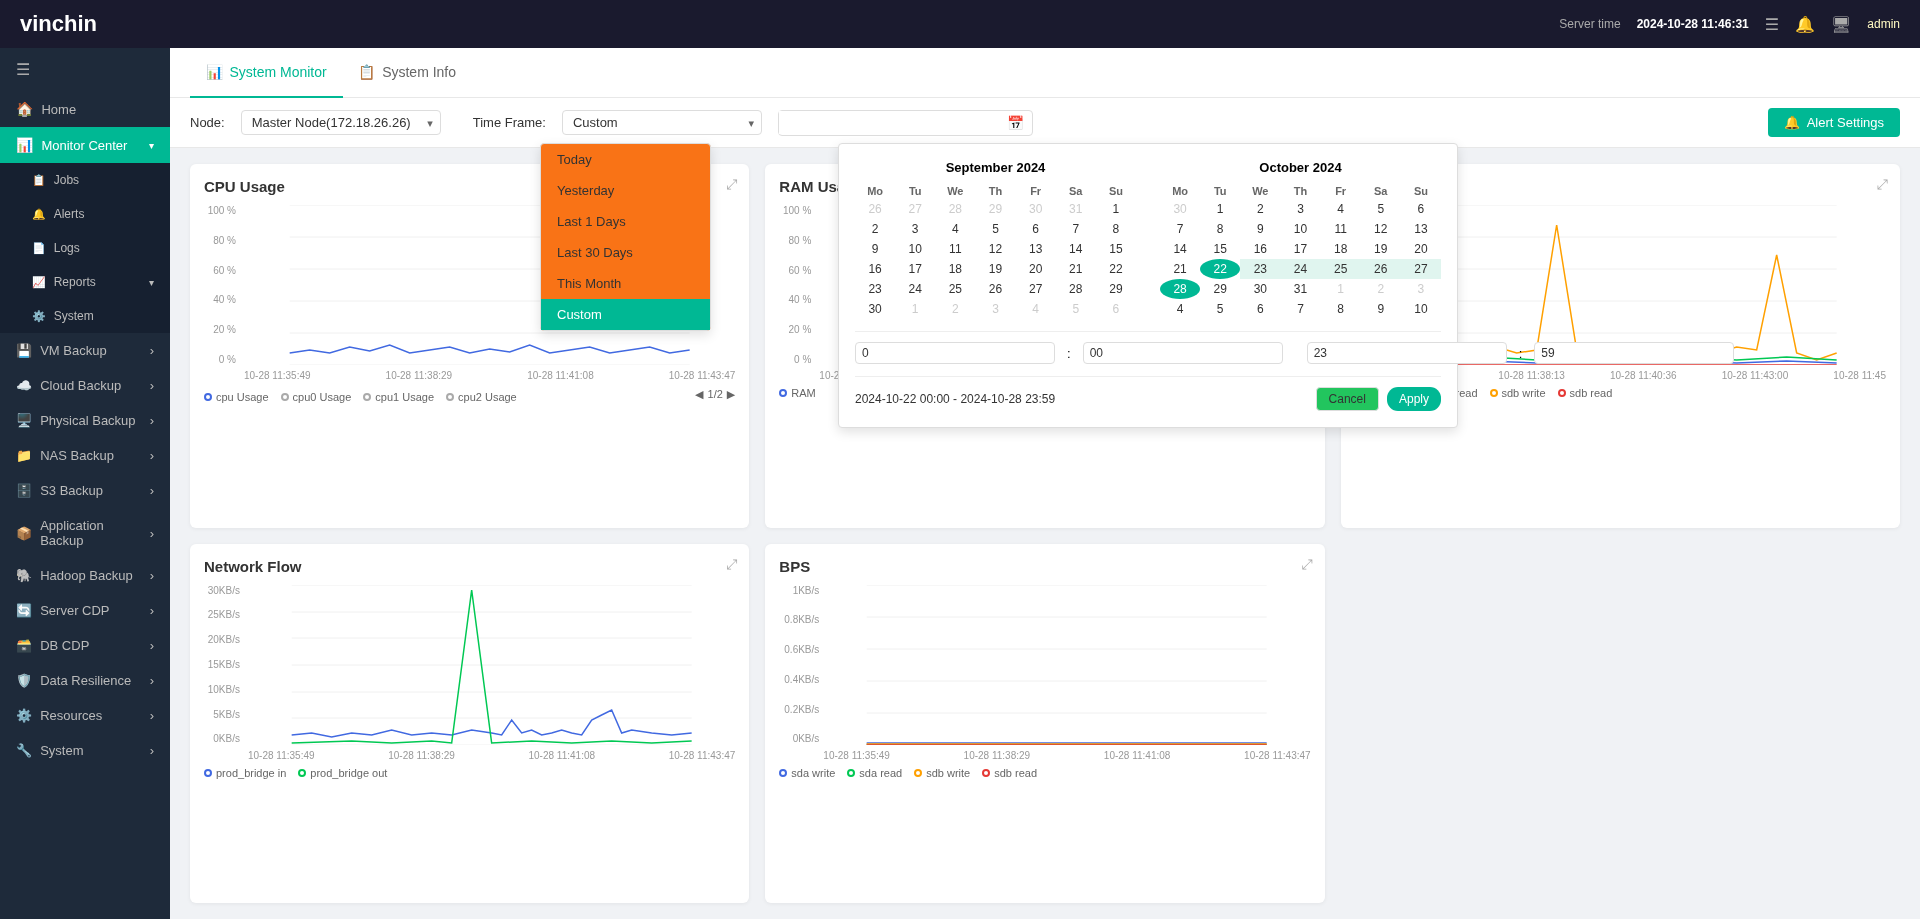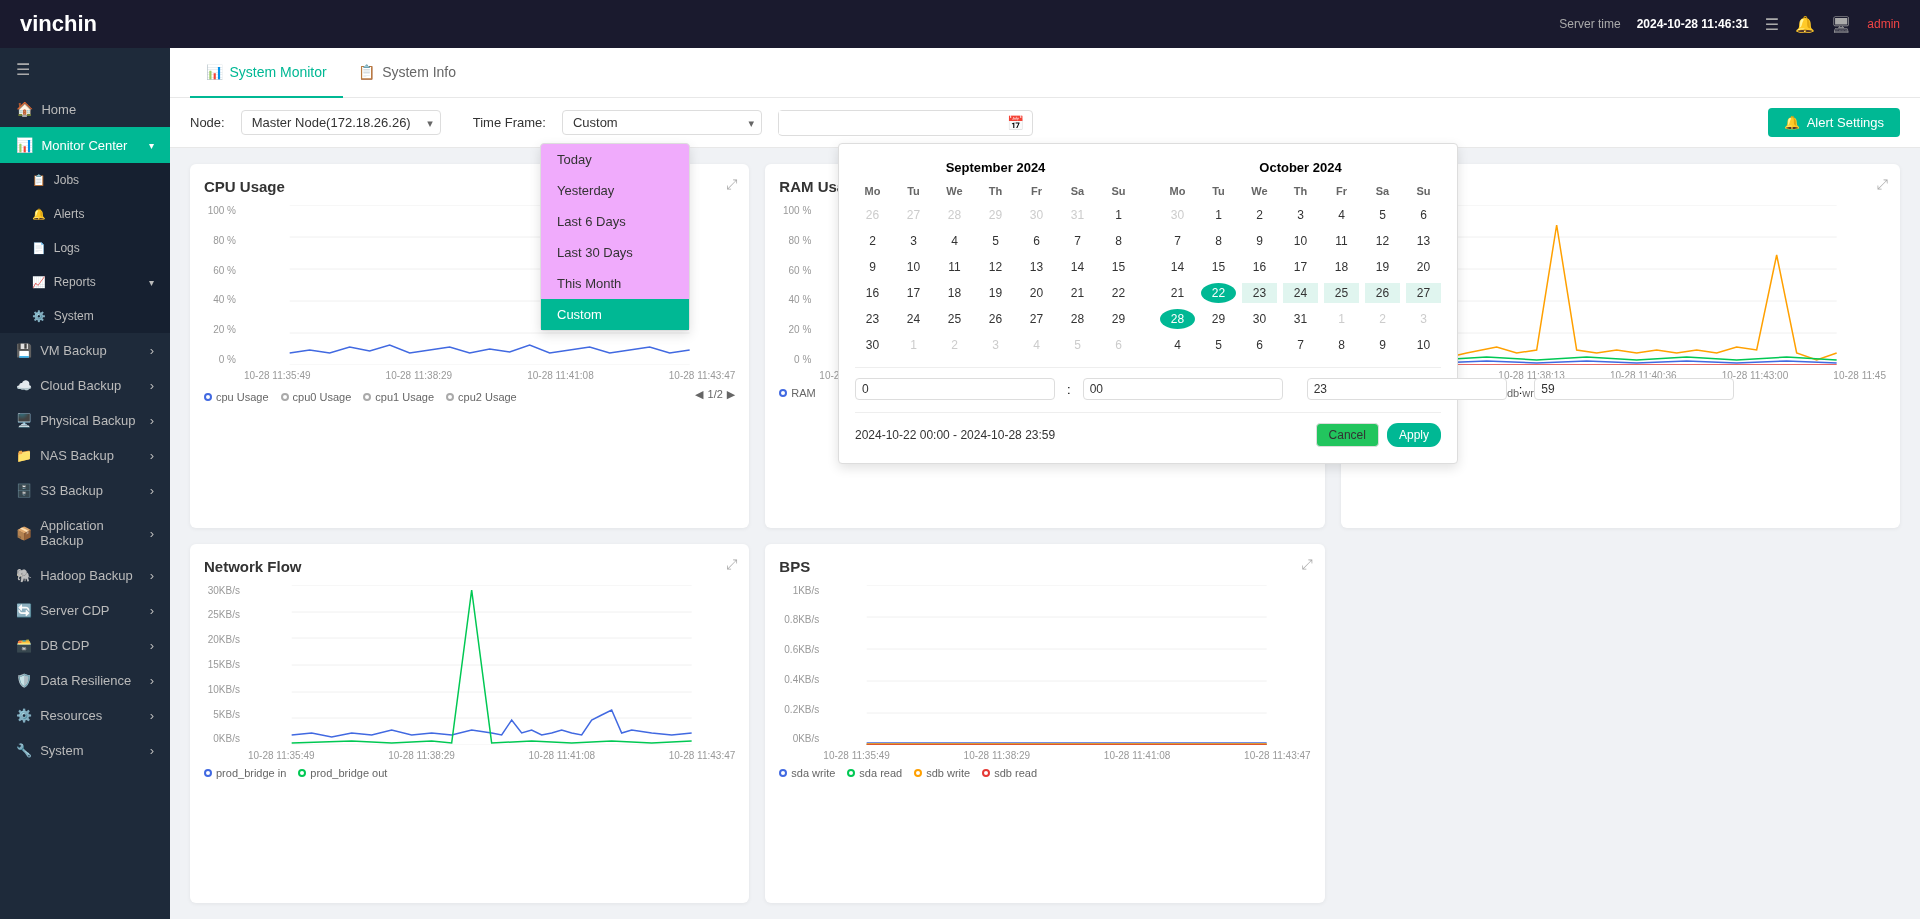--- a/index.html
+++ b/index.html
@@ -4,21 +4,21 @@
   <style>
     * { box-sizing: border-box; margin: 0; padding: 0; }
     body { font-family: -apple-system, BlinkMacSystemFont, 'Segoe UI', sans-serif; font-size: 13px; background: #f0f2f5; display: flex; flex-direction: column; height: 100vh; overflow: hidden; }
 
     
     .topbar { background: #1a1a2e; color: #ccc; display: flex; align-items: center; justify-content: space-between; padding: 0 20px; height: 48px; flex-shrink: 0; }
     .topbar-logo { color: #00c9a7; font-size: 22px; font-weight: 700; }
     .topbar-logo span { color: #fff; }
     .topbar-right { display: flex; align-items: center; gap: 16px; font-size: 12px; color: #aaa; }
     .topbar-icon { color: #aaa; cursor: pointer; font-size: 16px; }
-    .topbar-user { color: #ef4444; cursor: pointer; }
+    .topbar-user { color: #fef9c3; cursor: pointer; }
 
     
     .layout { display: flex; flex: 1; overflow: hidden; }
 
     
     .sidebar { width: 170px; background: #1e2a3a; color: #ccc; display: flex; flex-direction: column; overflow-y: auto; flex-shrink: 0; }
     .sidebar-hamburger { padding: 12px 16px; cursor: pointer; color: #aaa; font-size: 16px; }
     .sidebar-item { padding: 10px 16px; cursor: pointer; display: flex; align-items: center; gap: 8px; font-size: 13px; color: #bbb; transition: background 0.2s; }
     .sidebar-item.active { background: #00b894; color: #fff; }
     .sidebar-item .icon { font-size: 14px; }
@@ -37,30 +37,30 @@
     .toolbar label { font-size: 13px; color: #333; }
     .toolbar select { border: 1px solid #ddd; border-radius: 4px; padding: 4px 28px 4px 10px; font-size: 13px; color: #333; background: #fff; appearance: none; cursor: pointer; min-width: 200px; }
     .select-wrap { position: relative; display: inline-block; }
     .select-wrap::after { content: '▾'; position: absolute; right: 8px; top: 50%; transform: translateY(-50%); pointer-events: none; color: #666; font-size: 11px; }
     .date-input-wrap { position: relative; display: inline-flex; align-items: center; border: 1px solid #ddd; border-radius: 4px; background: #fff; }
     .date-input-wrap input { border: none; outline: none; padding: 4px 10px; font-size: 13px; width: 220px; }
     .date-input-wrap .cal-icon { padding: 4px 8px; color: #999; font-size: 14px; }
     .alert-btn { margin-left: auto; background: #00b894; color: #fff; border: none; border-radius: 4px; padding: 7px 16px; cursor: pointer; font-size: 13px; display: flex; align-items: center; gap: 6px; }
 
     
-    .dropdown-popup { position: absolute; top: 45px; left: 370px; background: #f0abfc; border: 1px solid #ddd; border-radius: 4px; box-shadow: 0 4px 12px rgba(0,0,0,0.12); z-index: 100; width: 150px; }
+    .dropdown-popup { position: absolute; top: 45px; left: 370px; background: #f97316; border: 1px solid #ddd; border-radius: 4px; box-shadow: 0 4px 12px rgba(0,0,0,0.12); z-index: 100; width: 171px; }
     .dropdown-popup .dp-item { padding: 8px 16px; cursor: pointer; font-size: 13px; color: #333; }
     .dropdown-popup .dp-item.dp-active { background: #00b894; color: #fff; }
 
     
     .calendar-popup { position: absolute; top: 45px; left: 510px; background: #fff; border: 1px solid #ddd; border-radius: 4px; box-shadow: 0 4px 12px rgba(0,0,0,0.12); z-index: 100; padding: 16px; width: 620px; }
     .cal-months { display: flex; gap: 24px; }
     .cal-month { flex: 1; }
     .cal-month-title { text-align: center; font-weight: 600; margin-bottom: 8px; font-size: 13px; }
-    .cal-grid { display: grid; grid-template-columns: repeat(7, 1fr); gap: 6px; text-align: center; }
+    .cal-grid { display: grid; grid-template-columns: repeat(7, 1fr); gap: 0; text-align: center; }
     .cal-grid .day-header { font-size: 11px; color: #666; padding: 2px 0; font-weight: 600; }
     .cal-grid .day { font-size: 12px; padding: 3px 2px; cursor: pointer; border-radius: 3px; color: #333; }
     .cal-grid .day.other-month { color: #ccc; }
     .cal-grid .day.selected { background: #00b894; color: #fff; border-radius: 50%; }
     .cal-grid .day.in-range { background: #e0f5ef; color: #333; border-radius: 0; }
     .cal-time-row { display: flex; align-items: center; gap: 12px; margin-top: 12px; border-top: 1px solid #eee; padding-top: 10px; }
     .cal-time-row select { border: 1px solid #ddd; border-radius: 4px; padding: 3px 6px; font-size: 12px; }
     .cal-range-label { font-size: 12px; color: #333; flex: 1; }
     .cal-actions { display: flex; gap: 8px; }
     .cal-cancel { border: 1px solid #ddd; background: #22c55e; border-radius: 4px; padding: 4px 12px; cursor: pointer; font-size: 12px; color: #333; }
@@ -228,21 +228,21 @@
         <span class="cal-icon">📅</span>
       </div>
       <button class="alert-btn">
         <span>🔔</span>
         <span>Alert Settings</span>
       </button>
 
       <div class="dropdown-popup">
         <div class="dp-item">Today</div>
         <div class="dp-item">Yesterday</div>
-        <div class="dp-item">Last 6 Days</div>
+        <div class="dp-item">Last 1 Days</div>
         <div class="dp-item">Last 30 Days</div>
         <div class="dp-item">This Month</div>
         <div class="dp-item dp-active">Custom</div>
       </div>
 
       <div class="calendar-popup" style="left:668px;top:45px;">
         <div class="cal-months">
 
           <div class="cal-month">
             <div class="cal-month-title">September 2024</div>

